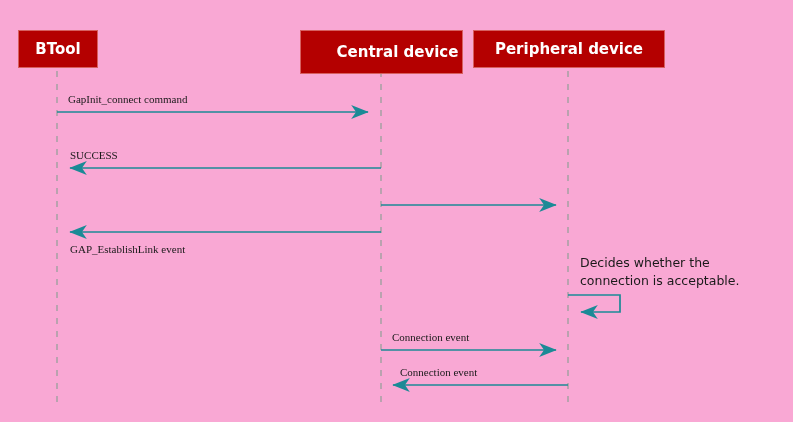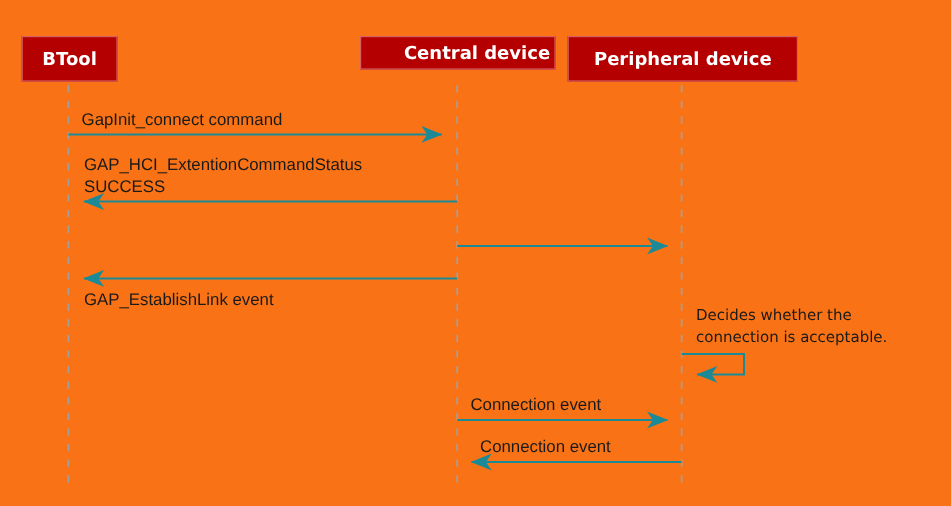--- a/index.html
+++ b/index.html
@@ -4,21 +4,21 @@
 <style>
   html, body {
     margin: 0;
     padding: 0;
     background: #ffffff;
   }
   #diagram-root {
     position: relative;
     width: 793px;
     height: 422px;
-    background: #f97316;
+    background: #f9a8d4;
     font-family: "DejaVu Sans", sans-serif;
     overflow: hidden;
   }
   #diagram-svg {
     position: absolute;
     left: 0;
     top: 0;
     width: 793px;
     height: 422px;
   }
@@ -37,22 +37,22 @@
     font-family: "DejaVu Sans", sans-serif;
     font-weight: bold;
     font-size: 15px;
     line-height: 15px;
     white-space: nowrap;
     letter-spacing: 0px;
   }
   .msg-label {
     position: absolute;
     color: #1a1a1a;
-    font-family: Liberation Sans, sans-serif;
-    font-size: 14px;
+    font-family: Liberation Serif, serif;
+    font-size: 11px;
     line-height: 15px;
     white-space: pre;
     z-index: 2;
   }
   .note-label {
     position: absolute;
     color: #1a1a1a;
     font-family: "DejaVu Sans", sans-serif;
     font-size: 12.5px;
     line-height: 15px;
@@ -108,31 +108,30 @@
 
     <g>
       <line x1="568" y1="385" x2="393" y2="385" stroke="#1b8a96" stroke-width="1.7" marker-end="url(#arrow-left)"></line>
     </g>
   </svg>
 
   <div class="participant-box" style="left:18px; top:30px; width:80px; height:38px;">
     <span class="participant-label">BTool</span>
   </div>
 
-  <div class="participant-box" style="left:300px; top:30px; width:163px; height:28px;padding-left:32px;">
+  <div class="participant-box" style="left:300px; top:30px; width:163px; height:44px;padding-left:32px;">
     <span class="participant-label">Central device</span>
   </div>
 
   <div class="participant-box" style="left:473px; top:30px; width:192px; height:38px;">
     <span class="participant-label">Peripheral device</span>
   </div>
 
   <div class="msg-label" style="left:68px; top:92px;">GapInit_connect command</div>
 
-  <div class="msg-label" style="left:70px; top:130px;">GAP_HCI_ExtentionCommandStatus</div>
   <div class="msg-label" style="left:70px; top:148px;">SUCCESS</div>
 
 
   <div class="msg-label" style="left:70px; top:213px;margin-top:29px;">GAP_EstablishLink event</div>
 
   <div class="note-label" style="left:580px; top:273px;">connection is acceptable.</div>
   <div class="note-label" style="left:580px; top:255px;">Decides whether the</div>
 
   <div class="msg-label" style="left:392px; top:330px;">Connection event</div>
 

